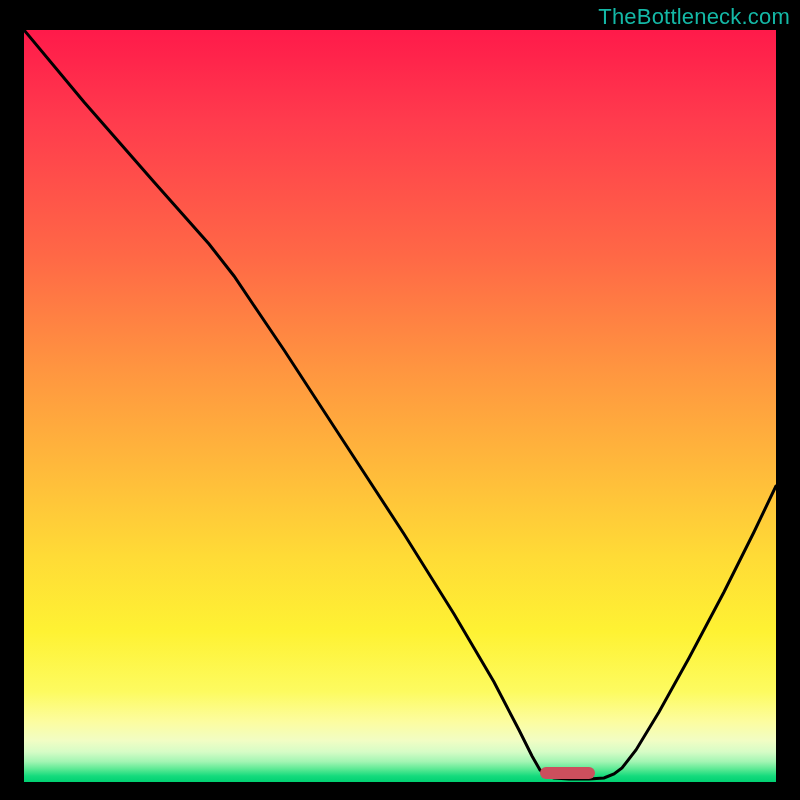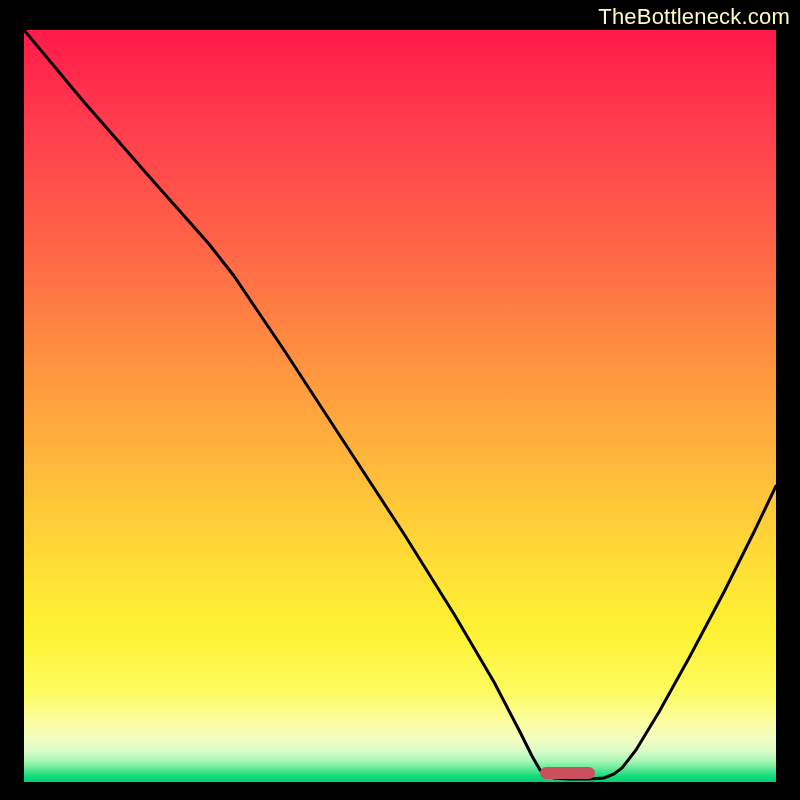--- a/index.html
+++ b/index.html
@@ -56,21 +56,21 @@
     position: absolute;
     width: 55px;
     height: 12px;
     border-radius: 6px;
     background: #cc4f5d;
   }
   .watermark {
     position: absolute;
     top: 4px;
     right: 10px;
-    color: #fef9c3;
+    color: #14b8a6;
     font-size: 22px;
     font-weight: 500;
     letter-spacing: 0.2px;
   }
 </style>
 </head>
 <body>
 
 <div class="watermark">TheBottleneck.com</div>
 

